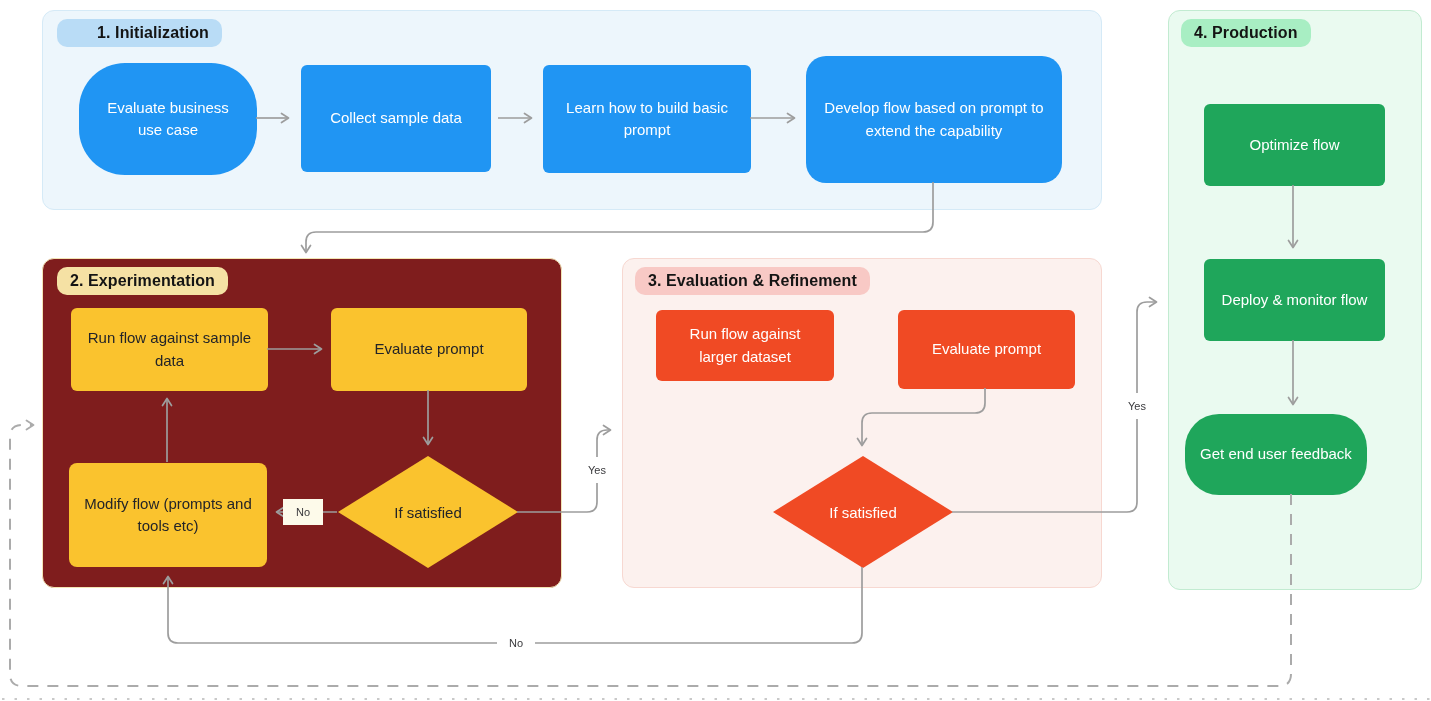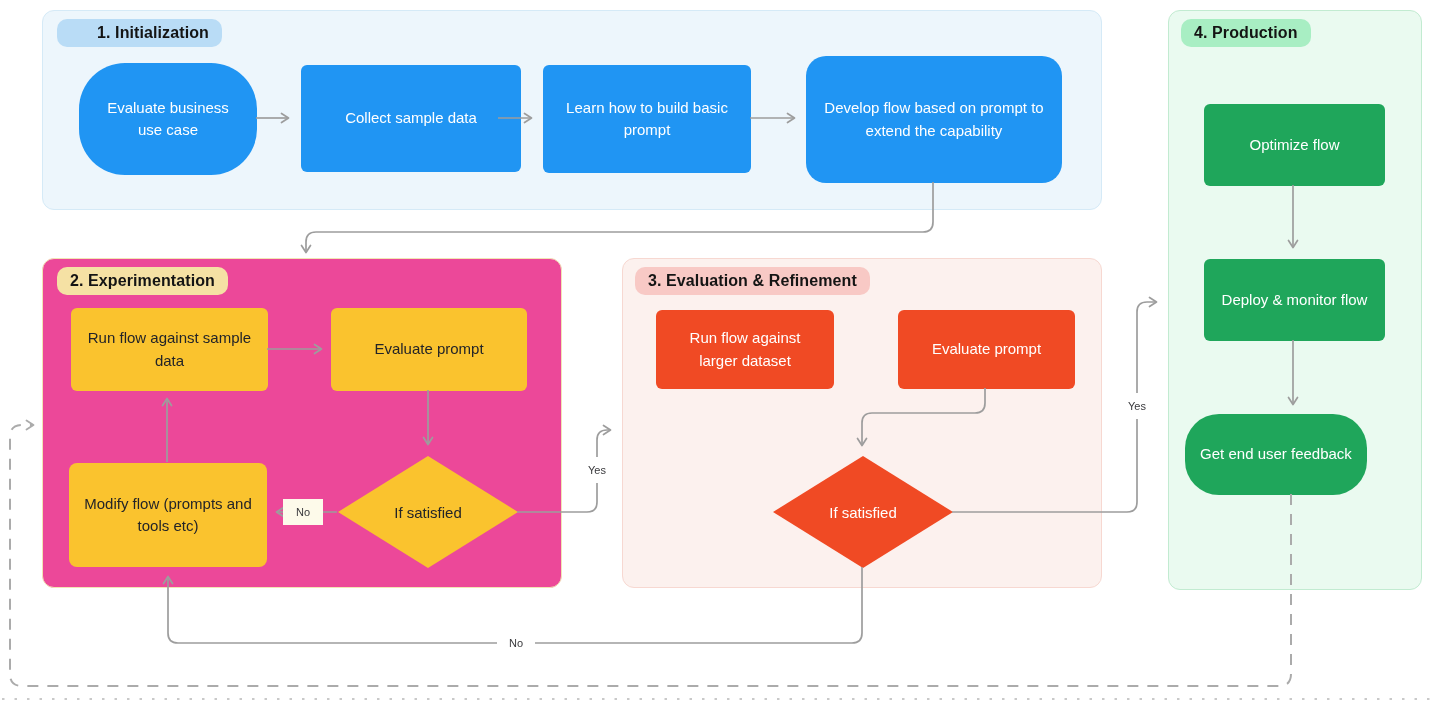--- a/index.html
+++ b/index.html
@@ -1,48 +1,48 @@
 <!DOCTYPE html>
 <html><head>
 <meta charset="utf-8">
 <style>
   html,body{margin:0;padding:0;background:#ffffff;}
   body{font-family:"Liberation Sans", sans-serif;}
   #canvas{position:relative;width:1431px;height:701px;background:#ffffff;overflow:hidden;}
 
   .section{position:absolute;border:1px solid;border-radius:12px;z-index:1;box-sizing:border-box;}
   #sec-init{left:42px;top:10px;width:1060px;height:200px;background:#edf6fc;border-color:#d5eaf7;}
-  #sec-exp{left:42px;top:258px;width:520px;height:330px;background:#ec4899;border-color:#f2e4b4;}
+  #sec-exp{left:42px;top:258px;width:520px;height:330px;background:#7f1d1d;border-color:#f2e4b4;}
   #sec-eval{left:622px;top:258px;width:480px;height:330px;background:#fcf1ee;border-color:#f7d8d1;}
   #sec-prod{left:1168px;top:10px;width:254px;height:580px;background:#eafaf0;border-color:#c2ebd1;}
 
   .badge{position:absolute;font-weight:700;font-size:16px;color:#141414;padding:5px 13px;border-radius:10px;white-space:nowrap;letter-spacing:.1px;}
   #badge-init{left:14px;top:8px;background:#b9dcf6;padding-left:40px;}
   #badge-exp{left:14px;top:8px;background:#f5e1a4;}
   #badge-eval{left:12px;top:8px;background:#f8c9c5;}
   #badge-prod{left:12px;top:8px;background:#a8eec3;}
 
   .node{position:absolute;display:flex;align-items:center;justify-content:center;text-align:center;
         font-size:15px;line-height:1.5;border-radius:6px;padding:6px 14px;box-sizing:border-box;}
   .blue{background:#2095f3;color:#ffffff;}
   .yellow{background:#fac32e;color:#232428;}
   .red{background:#f04a24;color:#ffffff;}
   .green{background:#1fa65b;color:#ffffff;}
 
   #n-identify{left:36px;top:52px;width:178px;height:112px;border-radius:46px;}
-  #n-collect{left:258px;top:54px;width:220px;height:107px;}
+  #n-collect{left:258px;top:54px;width:190px;height:107px;}
   #n-learn{left:500px;top:54px;width:208px;height:108px;}
   #n-develop{left:763px;top:45px;width:256px;height:127px;border-radius:20px;}
 
   #n-run-sample{left:28px;top:49px;width:197px;height:83px;}
   #n-evaluate-exp{left:288px;top:49px;width:196px;height:83px;}
   #n-modify{left:26px;top:204px;width:198px;height:104px;border-radius:8px;}
   #d-exp{left:295px;top:197px;width:180px;height:112px;}
 
-  #n-run-larger{left:33px;top:51px;width:178px;height:79px;}
+  #n-run-larger{left:33px;top:51px;width:178px;height:71px;}
   #n-evaluate-eval{left:275px;top:51px;width:177px;height:79px;}
   #d-eval{left:150px;top:197px;width:180px;height:112px;}
 
   #n-optimize{left:35px;top:93px;width:181px;height:82px;text-align:center;}
   #n-deploy{left:35px;top:248px;width:181px;height:82px;}
   #n-feedback{left:16px;top:403px;width:182px;height:81px;border-radius:34px;}
 
   .diamond{position:absolute;clip-path:polygon(50% 0,100% 50%,50% 100%,0 50%);
            display:flex;align-items:center;justify-content:center;text-align:center;font-size:15px;}
 

